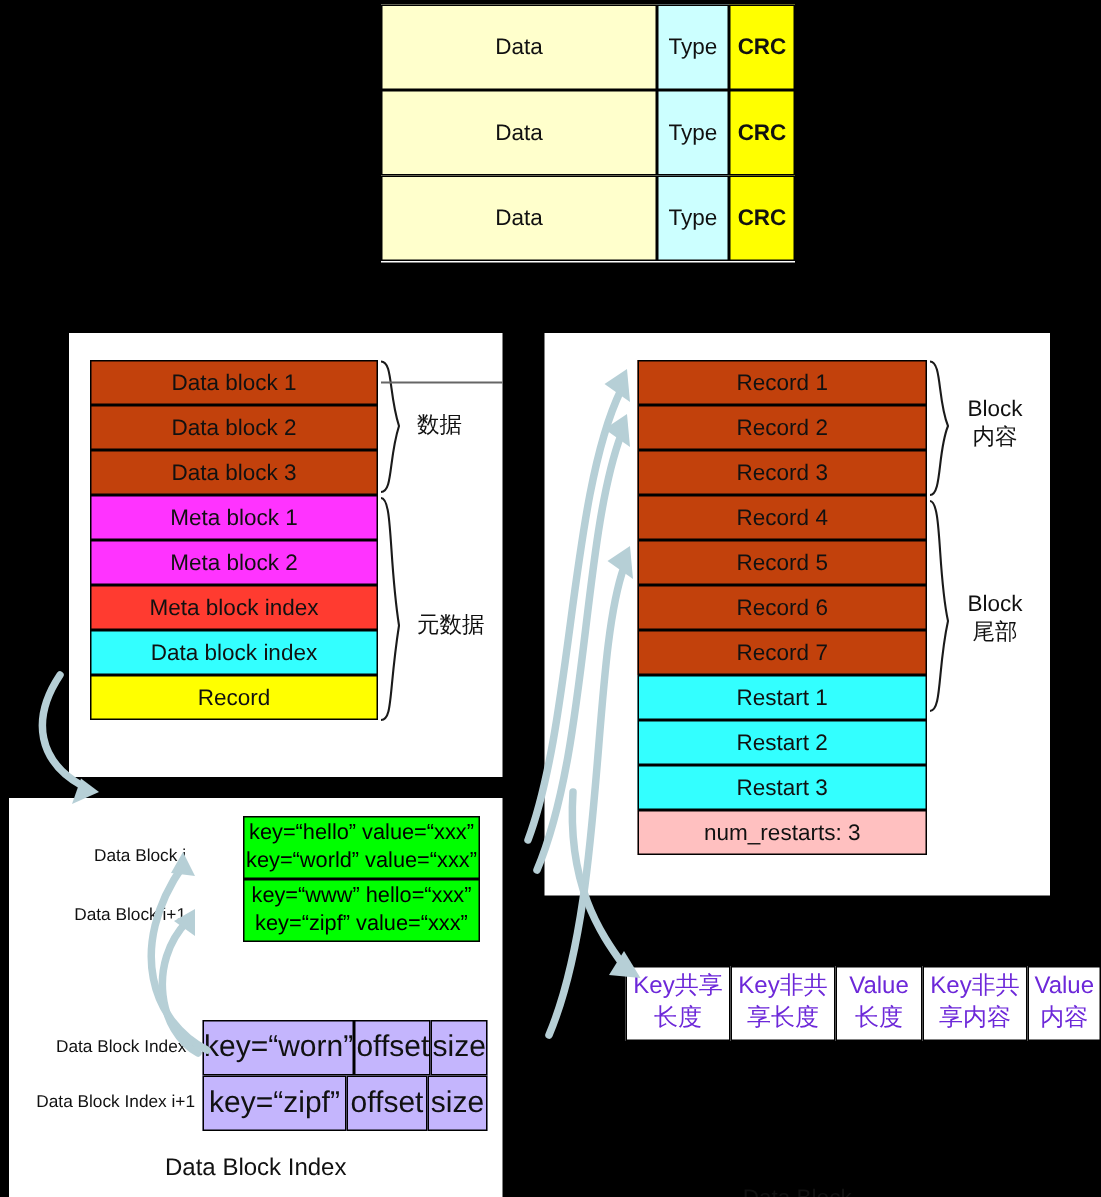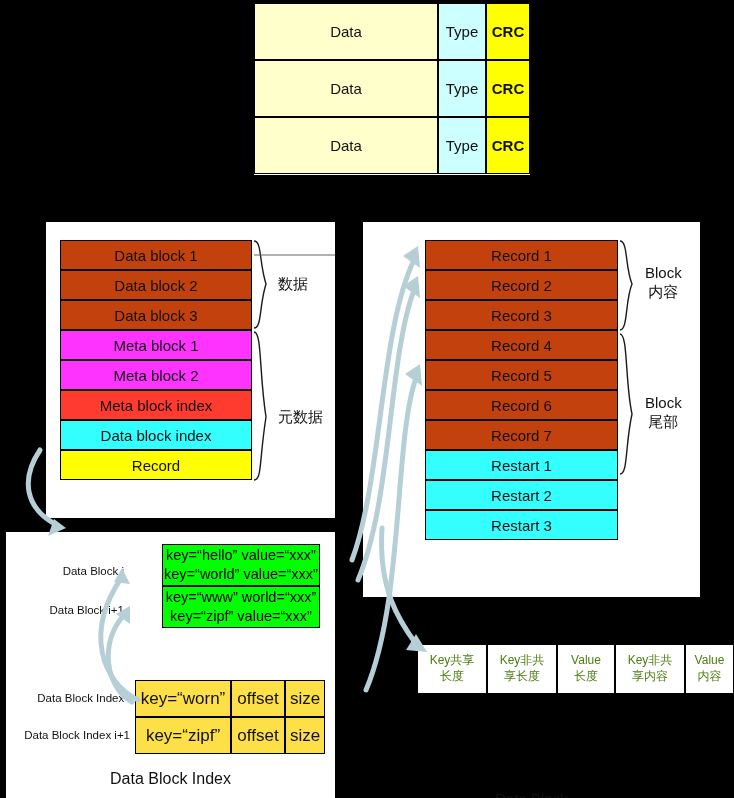--- a/index.html
+++ b/index.html
@@ -47,28 +47,28 @@
   
   #dbindex-panel{left:6px;top:532px;width:329px;height:266px;}
   #kv-block{position:absolute;left:124px;top:12px;width:190px;}
   #kv-block .kvcell{box-sizing:border-box;border:1px solid #000;background:#00ff00;
       font-size:14.5px;color:#000;text-align:center;padding:1px 0 2px;line-height:1.28;margin-left:32px;}
   #idx-table{position:absolute;left:129px;top:148px;width:190px;}
   #idx-table .irow{display:flex;height:37px;}
   #idx-table .ikey{flex:1 1 auto;}
   #idx-table .ioff{width:54px;}
   #idx-table .isz{width:40px;}
-  #idx-table .cell{font-size:17px;background:#fde047;}
+  #idx-table .cell{font-size:20px;background:#c4b5fd;}
   #dbindex-caption{left:0;top:238px;font-size:16px;}
 
   
   #entry-table{position:absolute;left:417px;top:644px;display:flex;height:50px;}
   #entry-table .ecell{box-sizing:border-box;border:1px solid #000;background:#fff;
       display:flex;align-items:center;justify-content:center;
-      font-size:12px;color:#4d7c0f;line-height:1.3;text-align:center;}
+      font-size:16px;color:#6d28d9;line-height:1.3;text-align:center;}
 </style>
 </head>
 <body>
 
 <div class="panel" id="top-table">
   <div class="row">
     <div class="cell c-data">Data</div>
     <div class="cell c-type">Type</div>
     <div class="cell c-crc">CRC</div>
   </div>
@@ -112,20 +112,21 @@
     <div class="cell c-green">Record 1</div>
     <div class="cell c-green">Record 2</div>
     <div class="cell c-green">Record 3</div>
     <div class="cell c-green">Record 4</div>
     <div class="cell c-green">Record 5</div>
     <div class="cell c-green">Record 6</div>
     <div class="cell c-green">Record 7</div>
     <div class="cell c-cyan">Restart 1</div>
     <div class="cell c-cyan">Restart 2</div>
     <div class="cell c-cyan">Restart 3</div>
+    <div class="cell c-pink">num_restarts: 3</div>
   </div>
 
   <svg width="337" height="375">
     <path class="brace" d="M257,19 C265,19 262,45 269,62 C262,79 265,108 257,108"></path>
     <path class="brace" d="M257,112 C265,112 262,160 269,192 C262,224 265,252 257,252"></path>
   </svg>
   <div class="brace-label" style="left:282px;top:42px;">
     <div>Block</div>
     <div>内容</div>
   </div>
@@ -137,21 +138,21 @@
   <div class="caption" id="datablock-caption">Data Block</div>
 </div>
 
 <div class="panel" id="dbindex-panel">
   <div id="kv-block">
     <div class="kvcell">
       <div>key=“hello” value=“xxx”</div>
       <div>key=“world” value=“xxx”</div>
     </div>
     <div class="kvcell">
-      <div>key=“www” world=“xxx”</div>
+      <div>key=“www” hello=“xxx”</div>
       <div>key=“zipf” value=“xxx”</div>
     </div>
   </div>
 
   <div id="idx-table">
     <div class="irow">
       <div class="cell ikey">key=“worn”</div>
       <div class="cell ioff">offset</div>
       <div class="cell isz">size</div>
     </div>

